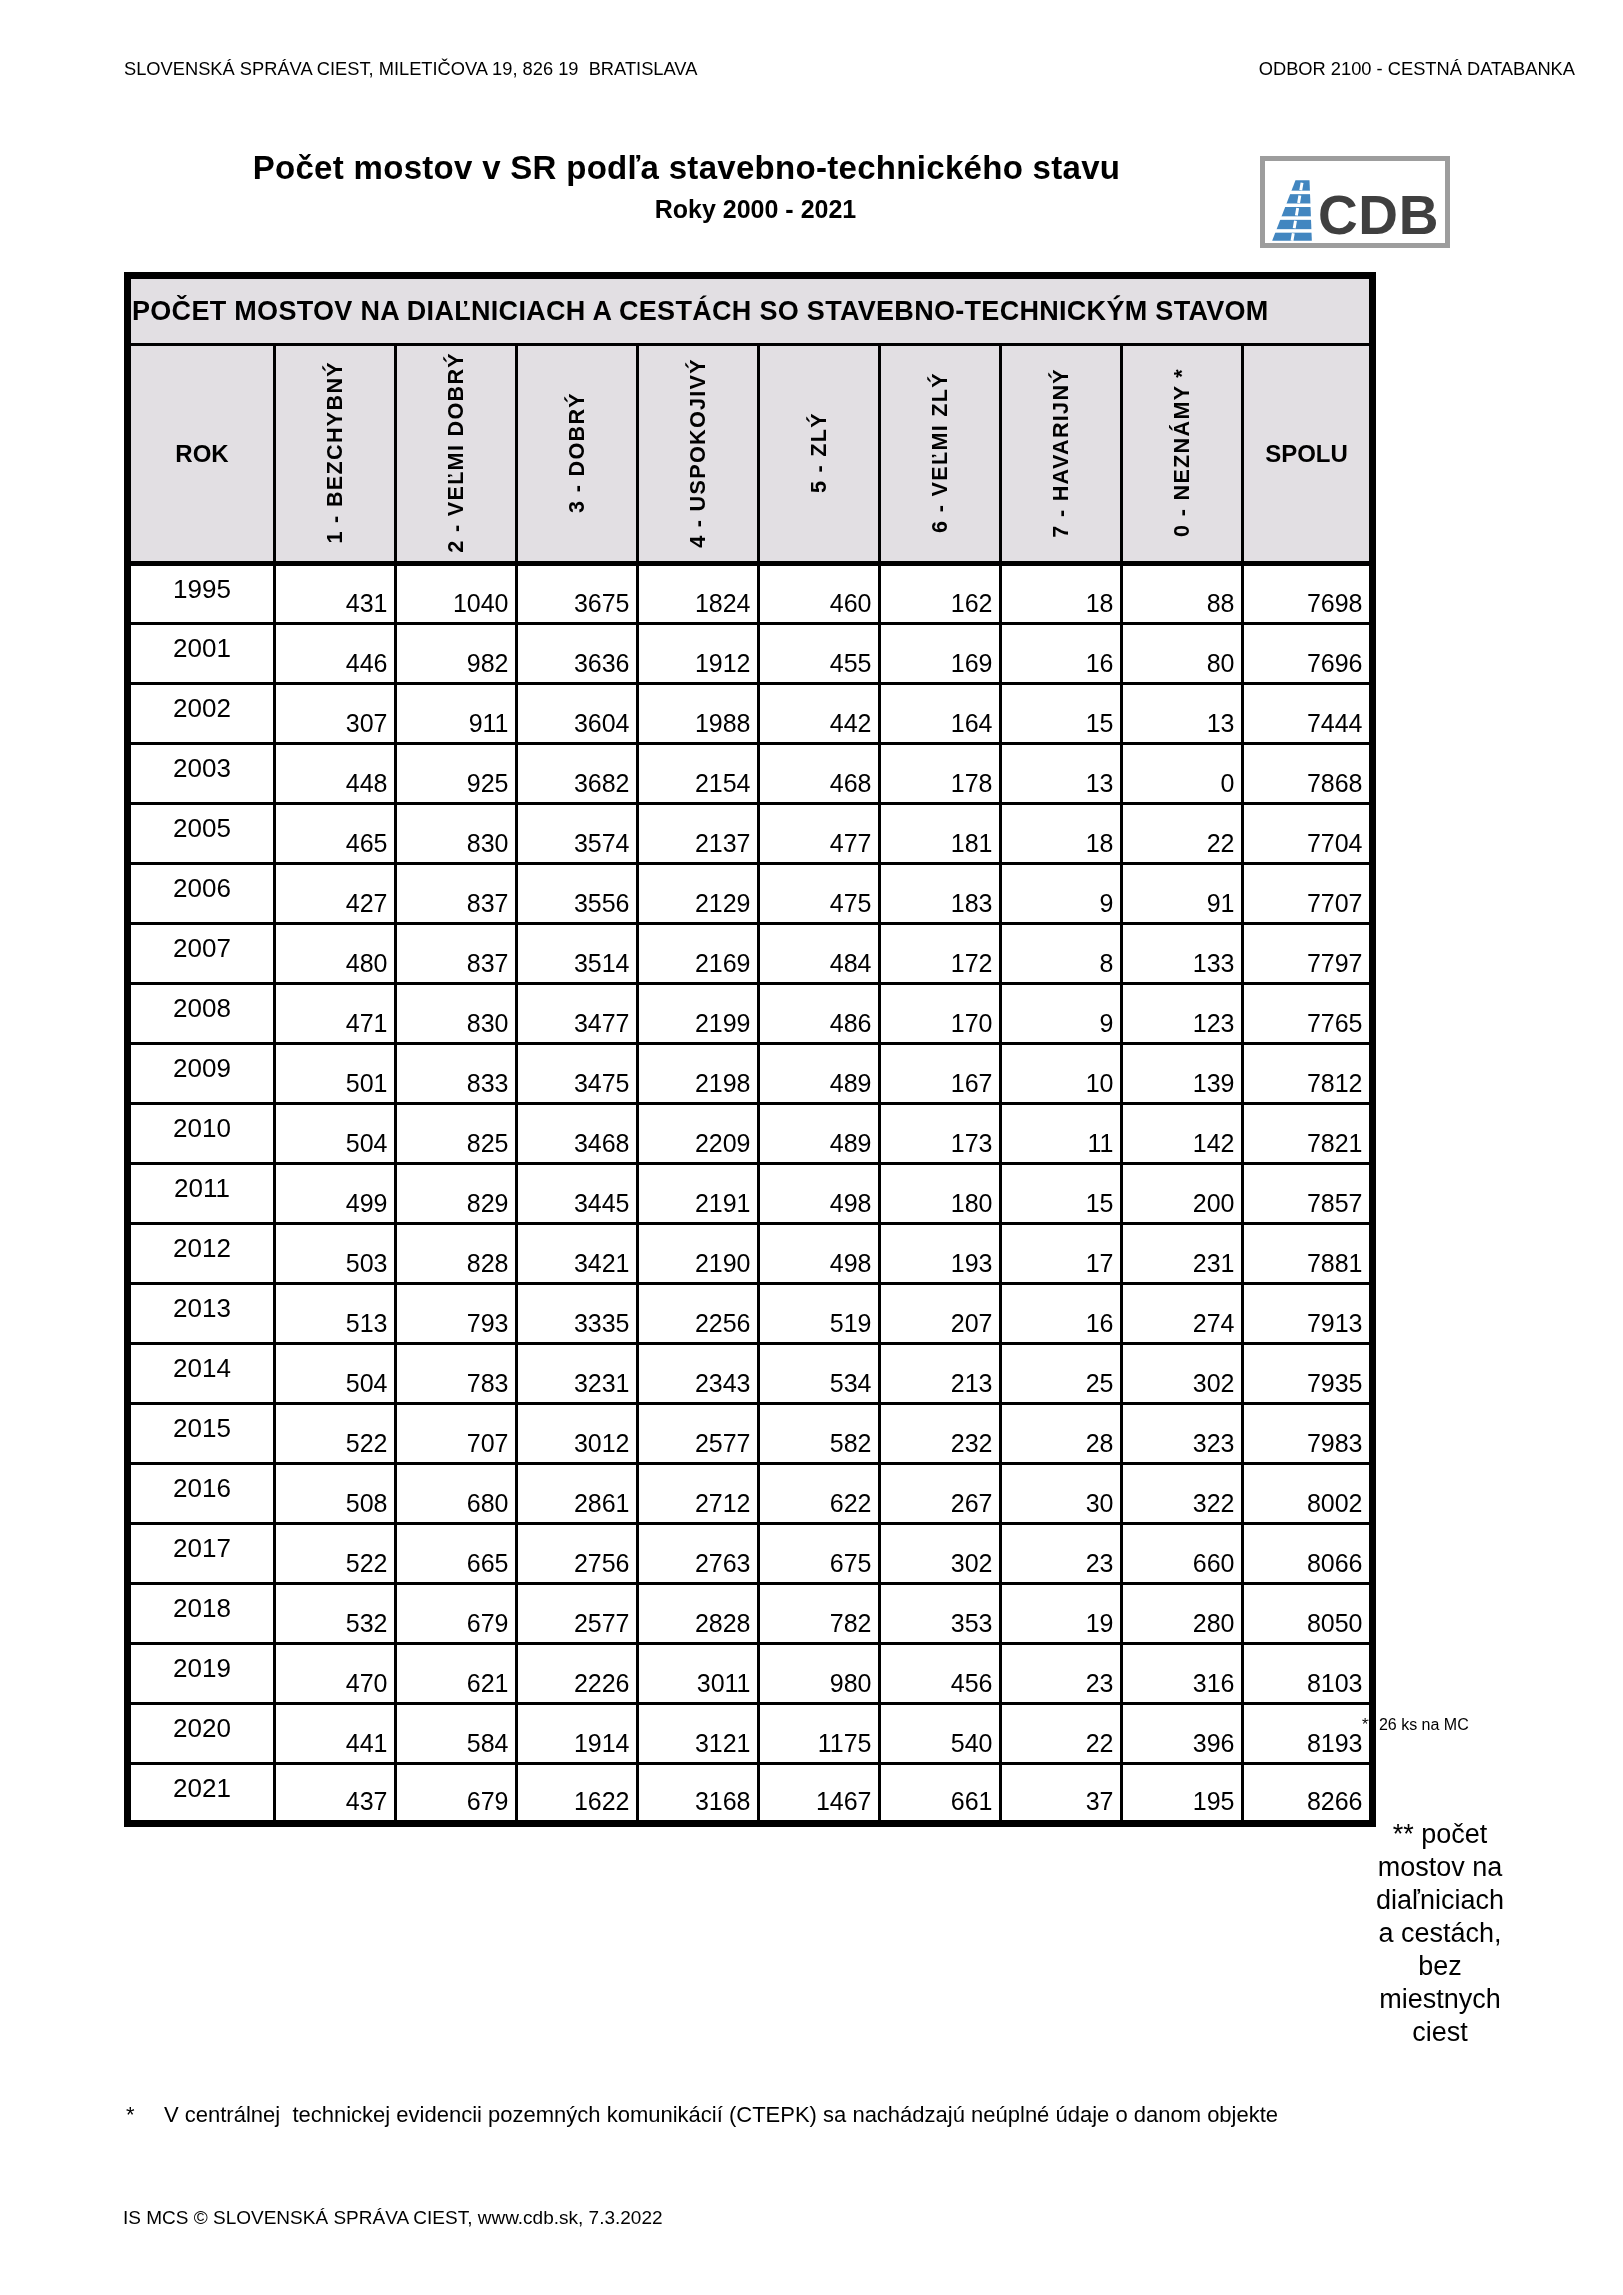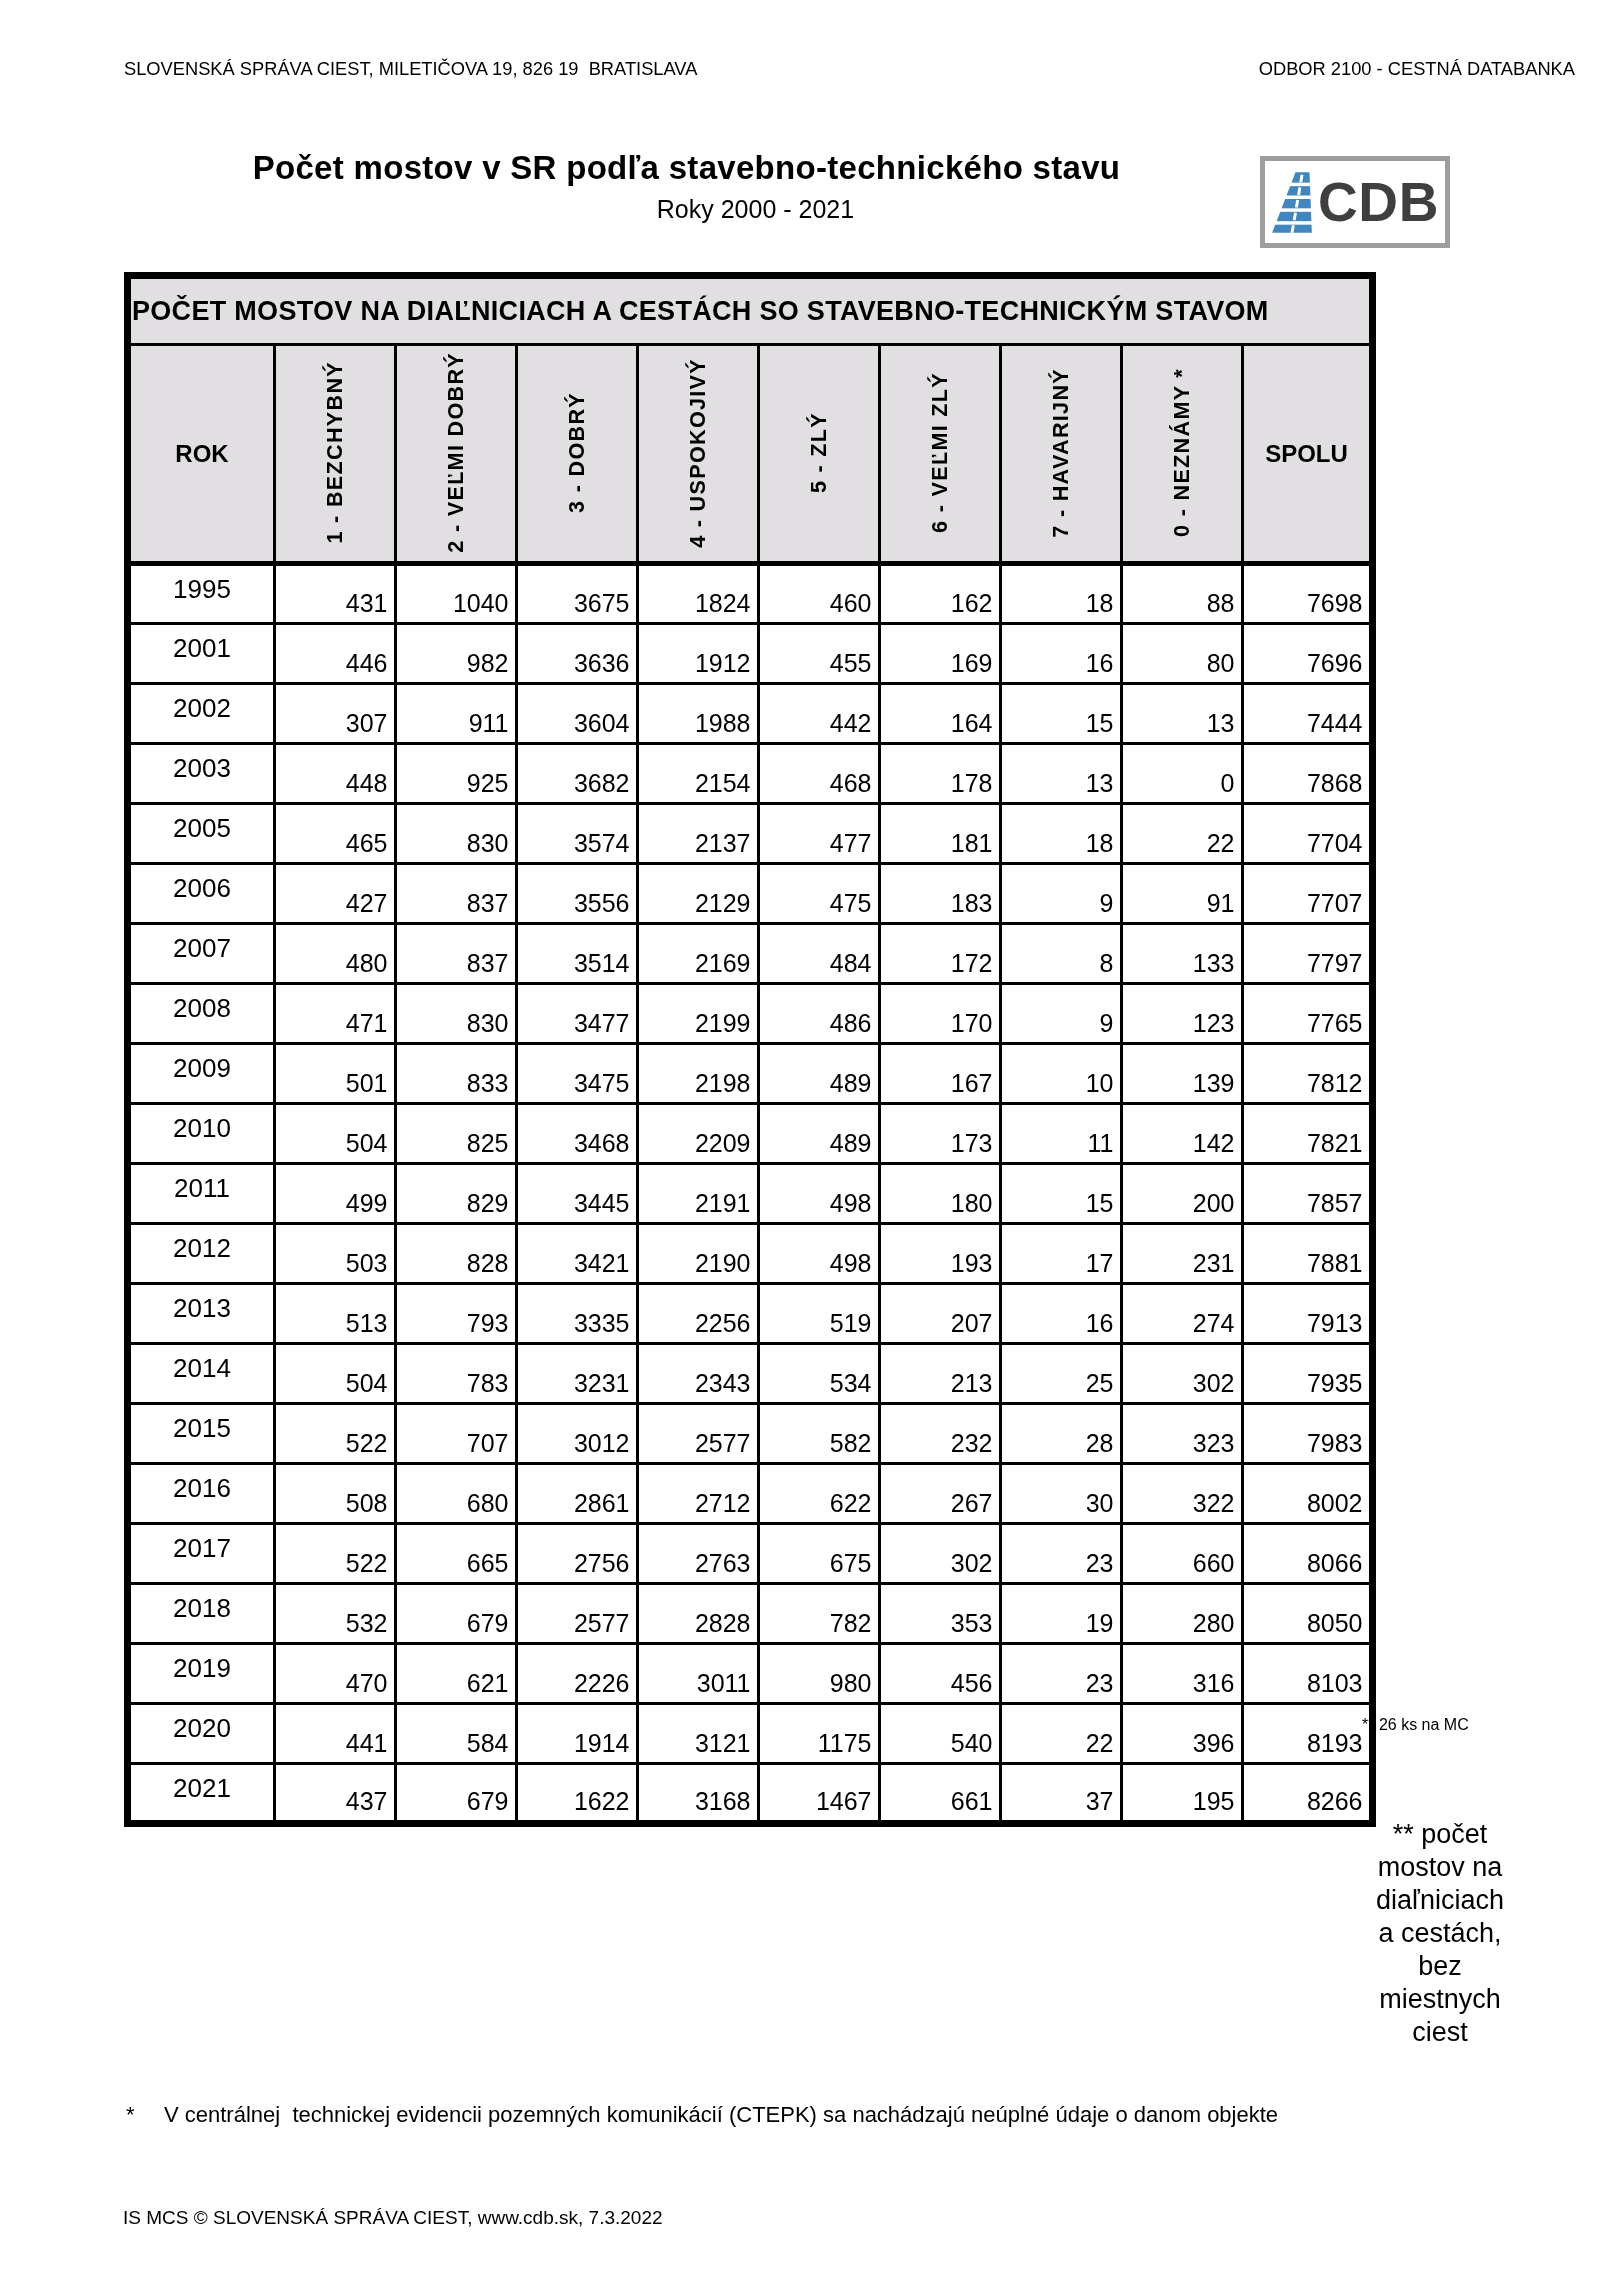--- a/index.html
+++ b/index.html
@@ -9,26 +9,26 @@
     -webkit-font-smoothing:antialiased;
   }
   
   .hdr-left{position:absolute;left:124px;top:58px;font-size:18.3px;white-space:pre-wrap;}
   .hdr-right{position:absolute;right:48px;top:58px;font-size:18.3px;}
 
   
   .doc-title{position:absolute;left:65px;top:149px;width:1243px;text-align:center;
              font-size:33px;font-weight:bold;letter-spacing:0.3px;}
   .doc-subtitle{position:absolute;left:134px;top:195px;width:1243px;text-align:center;
-             font-size:25px;font-weight:normal;}
+             font-size:25px;font-weight:bold;}
 
   
   .logo-box{position:absolute;left:1260px;top:156px;width:190px;height:92px;
             box-sizing:border-box;border:5.2px solid var(--logo-border,#9d9d9d);background:#fff;
-            display:flex;align-items:center;justify-content:center;gap:5.2px;}
+            display:flex;align-items:flex-end;justify-content:center;gap:5.2px;}
   .logo-box svg{width:42px;height:65px;display:block;}
   .logo-text{font-size:55px;font-weight:bold;color:var(--logo-text,#3f3f3f);line-height:1;letter-spacing:0.7px;}
 
   
   table.main{position:absolute;left:124px;top:272px;width:1245px;border-collapse:collapse;
              table-layout:fixed;border:7.2px solid #000;background:#fff;}
   table.main th,table.main td{border:3.3px solid #000;box-sizing:border-box;overflow:hidden;}
   tr.title-row th{
     height:69px;background:var(--header-bg,#e2dfe3);border-bottom:3.9px solid #000;
     font-size:27px;font-weight:bold;text-align:left;vertical-align:middle;letter-spacing:0.3px;

